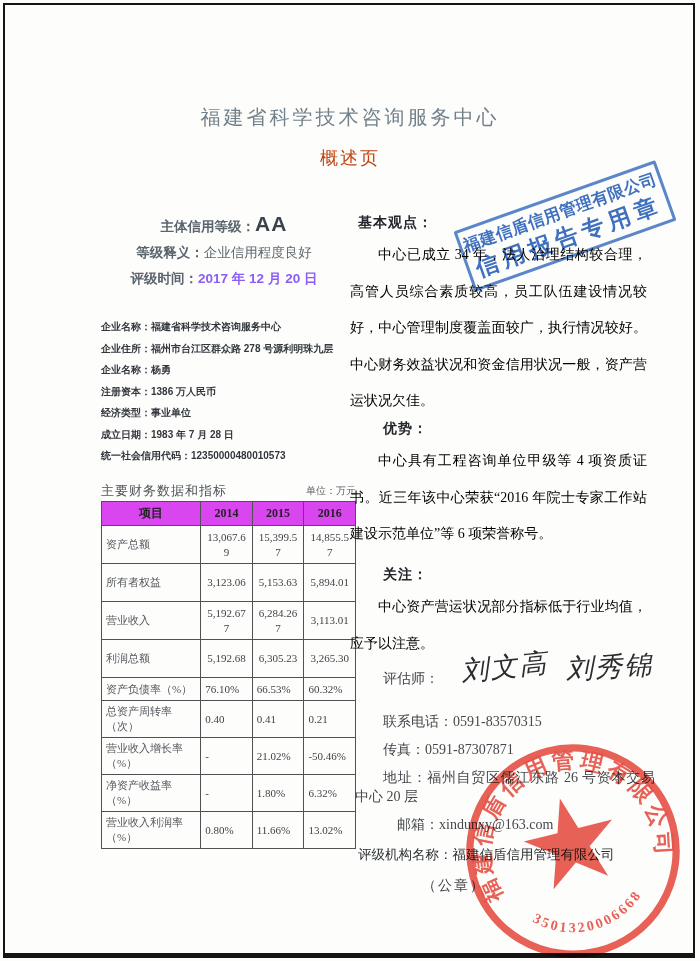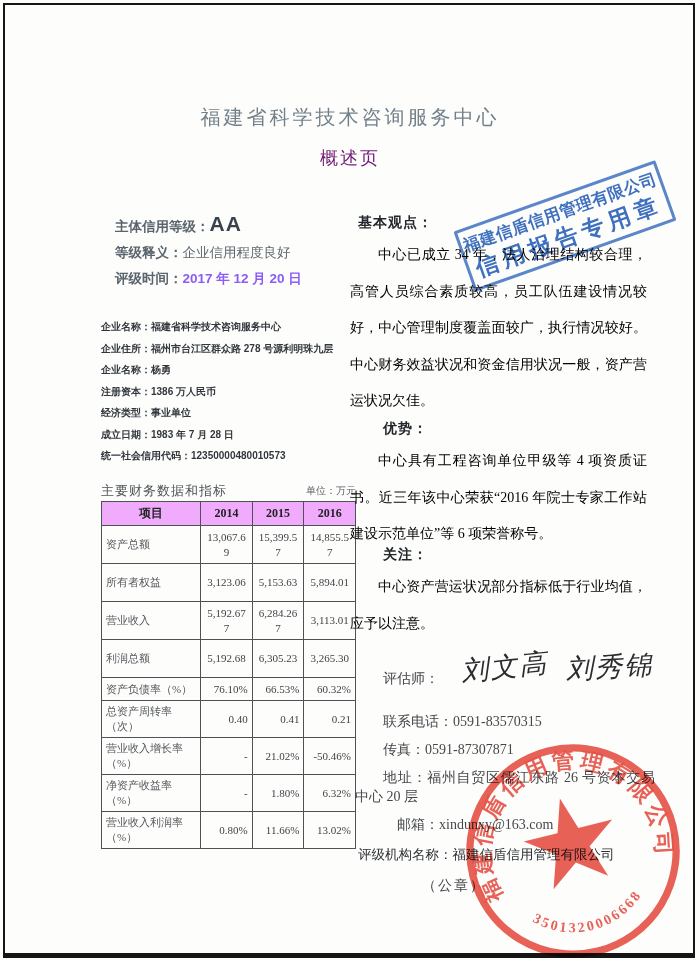--- a/index.html
+++ b/index.html
@@ -7,57 +7,57 @@
   body { position:relative; background:#f6f6f4; font-family:"Liberation Serif", serif; overflow:hidden; }
   .page { position:absolute; left:0; top:0; width:700px; height:961px; background:#fdfdfc; }
   .frame { position:absolute; left:3px; top:3px; right:5px; bottom:3px;
            border:2px solid #151515; border-bottom-width:5px; pointer-events:none; }
 
   .title { position:absolute; left:0; top:104px; width:700px; text-align:center;
            font-family:"Liberation Sans", sans-serif; font-size:20px; letter-spacing:3px;
            color:#72808a; }
   .subtitle { position:absolute; left:0; top:146px; width:700px; text-align:center;
            font-family:"Liberation Sans", sans-serif; font-size:18px; letter-spacing:2px;
-           color:#701a75; }
-
-  
-  .rating { position:absolute; left:115px; top:211px; width:262px; color:#5a646c;
-            font-family:"Liberation Sans", sans-serif; font-size:13.5px; font-weight:bold; }
+           color:#c2410c; }
+
+  
+  .rating { position:absolute; left:93px; top:211px; width:262px; color:#5a646c;
+            font-family:"Liberation Sans", sans-serif; font-size:13.5px; font-weight:bold;text-align:center; }
   .rating .row { line-height:26px; }
   .rating .grade { font-size:21px; color:#39434c; letter-spacing:1px; }
   .rating .val { font-weight:normal; color:#5d676f; }
   .rating .dateval { color:#8b5cf6; }
 
   .company { position:absolute; left:101px; top:316px; width:266px;
              font-family:"Liberation Sans", sans-serif; font-size:10px; font-weight:bold;
              color:#32373c; line-height:21.5px; text-align:justify; }
 
   .fin-head { position:absolute; left:101px; top:481px; width:255px; color:#4d5357; }
   .fin-title { font-size:13px; letter-spacing:1px; }
   .fin-unit { float:right; font-size:10px; margin-top:3px; color:#595f63; }
 
   table.fin { position:absolute; left:101px; top:501px; width:255px; border-collapse:collapse;
               font-size:11px; color:#3f4347; }
   table.fin th, table.fin td { border:1px solid #4e5254; }
-  table.fin th { background:#f0abfc; font-size:12px; height:24px; color:#222; }
+  table.fin th { background:#d946ef; font-size:12px; height:24px; color:#222; }
   table.fin td { padding:3px 4px; line-height:15px; }
   td.lbl { width:100px; color:#54585c; padding-left:5px; }
   td.v { width:52px; word-break:break-all; }
   tr.wrap td.v { text-align:center; height:38px; }
-  tr.single td.v { text-align:right; height:23px; }
+  tr.single td.v { height:23px; }
 
   
   .sec { position:absolute; width:297px; color:#3e4145; }
   .sec h3 { font-family:Liberation Serif, serif; font-size:14px; color:#23272b;
             letter-spacing:1px; }
   .sec .para { margin-top:5px; font-size:14px; line-height:36.5px; text-indent:2em;
                text-align:justify; color:#000000; }
   #sec-basic { left:350px; top:214px; }  #sec-basic h3 { margin-left:8px; }
   #sec-adv   { left:350px; top:420px; }  #sec-adv h3 { margin-left:33px; }
-  #sec-focus { left:350px; top:546px; }  #sec-focus h3 { margin-left:33px; }
+  #sec-focus { left:350px; top:566px; }  #sec-focus h3 { margin-left:33px; }
 
   .contact { position:absolute; left:350px; top:660px; width:332px; font-size:14px; color:#44474b; }
   .cl { margin-left:33px; margin-top:9px; line-height:19px; }
   .cl-eval { position:relative; height:34px; }
   .sigs { position:absolute; left:78px; top:-12px; white-space:nowrap; }
   .sig { display:inline-block; font-family:"DejaVu Serif", serif; font-style:italic;
          font-size:27px; color:#2c2c30; transform:rotate(-6deg); letter-spacing:2px; }
   .sig2 { margin-left:14px; transform:rotate(-3deg); }
   .cl-mail { margin-left:47px; }
   .cl-agency { margin-left:8px; margin-top:11px; font-family:"Liberation Sans", sans-serif;

